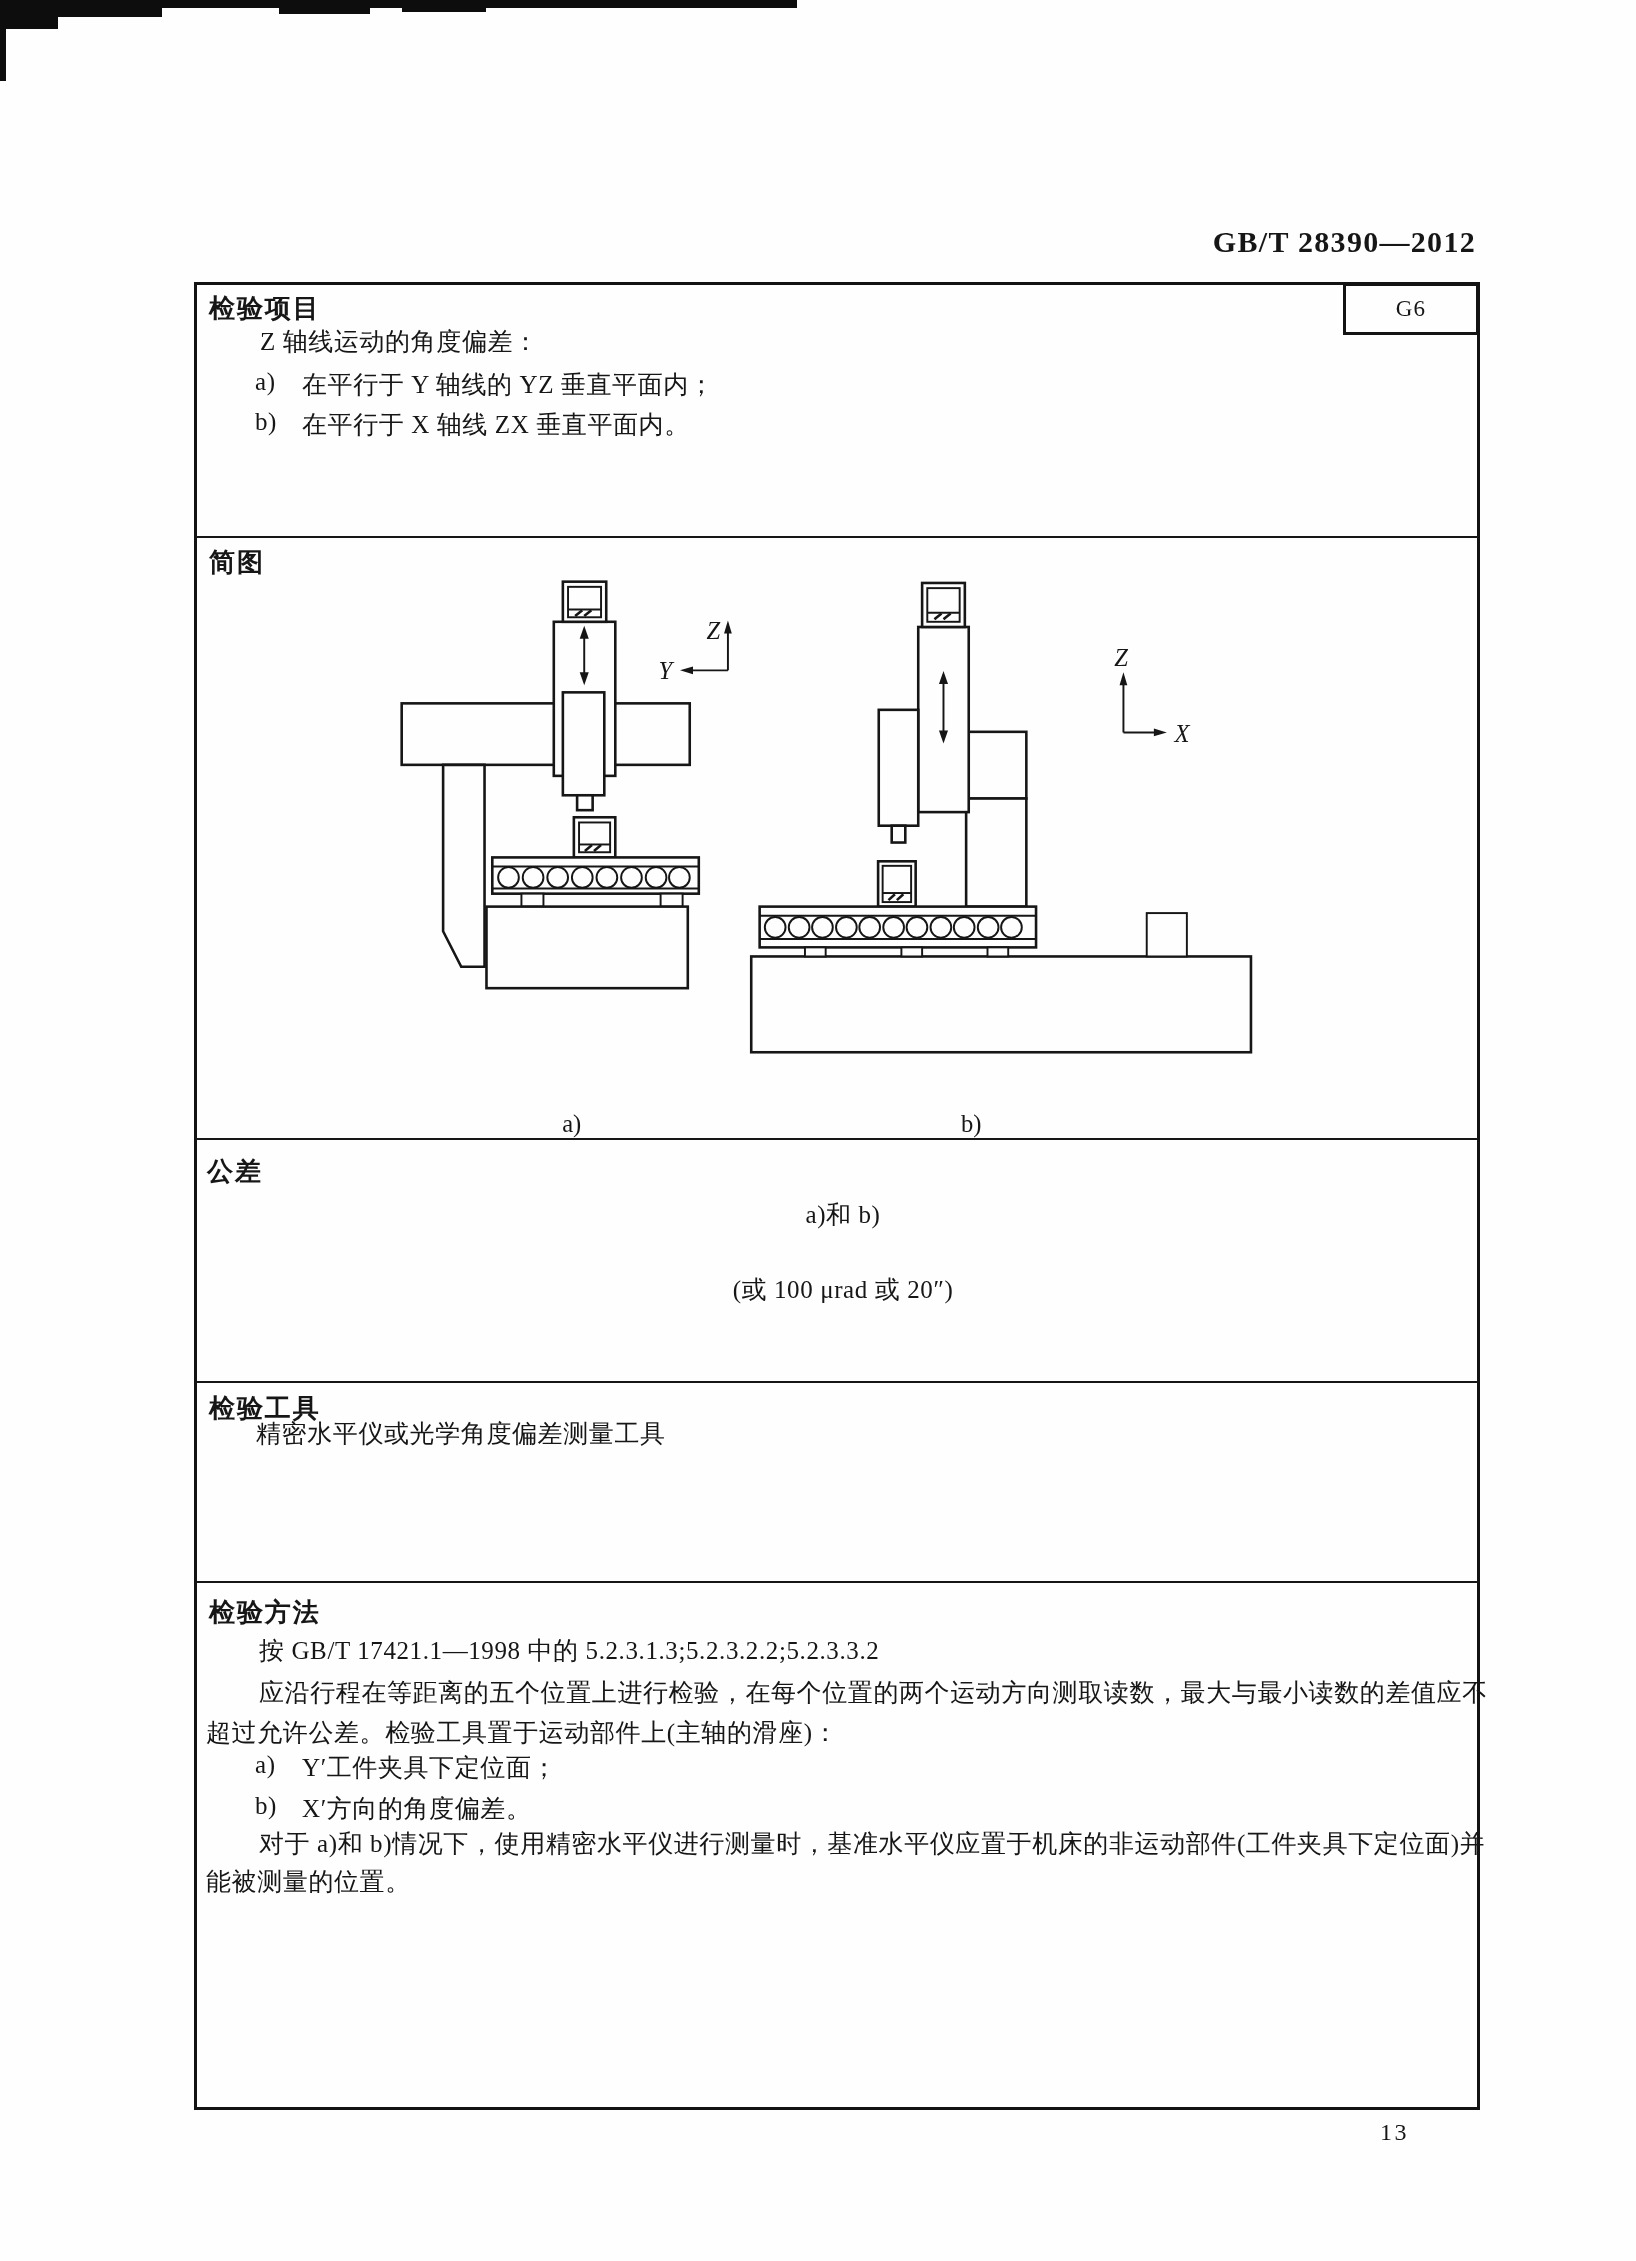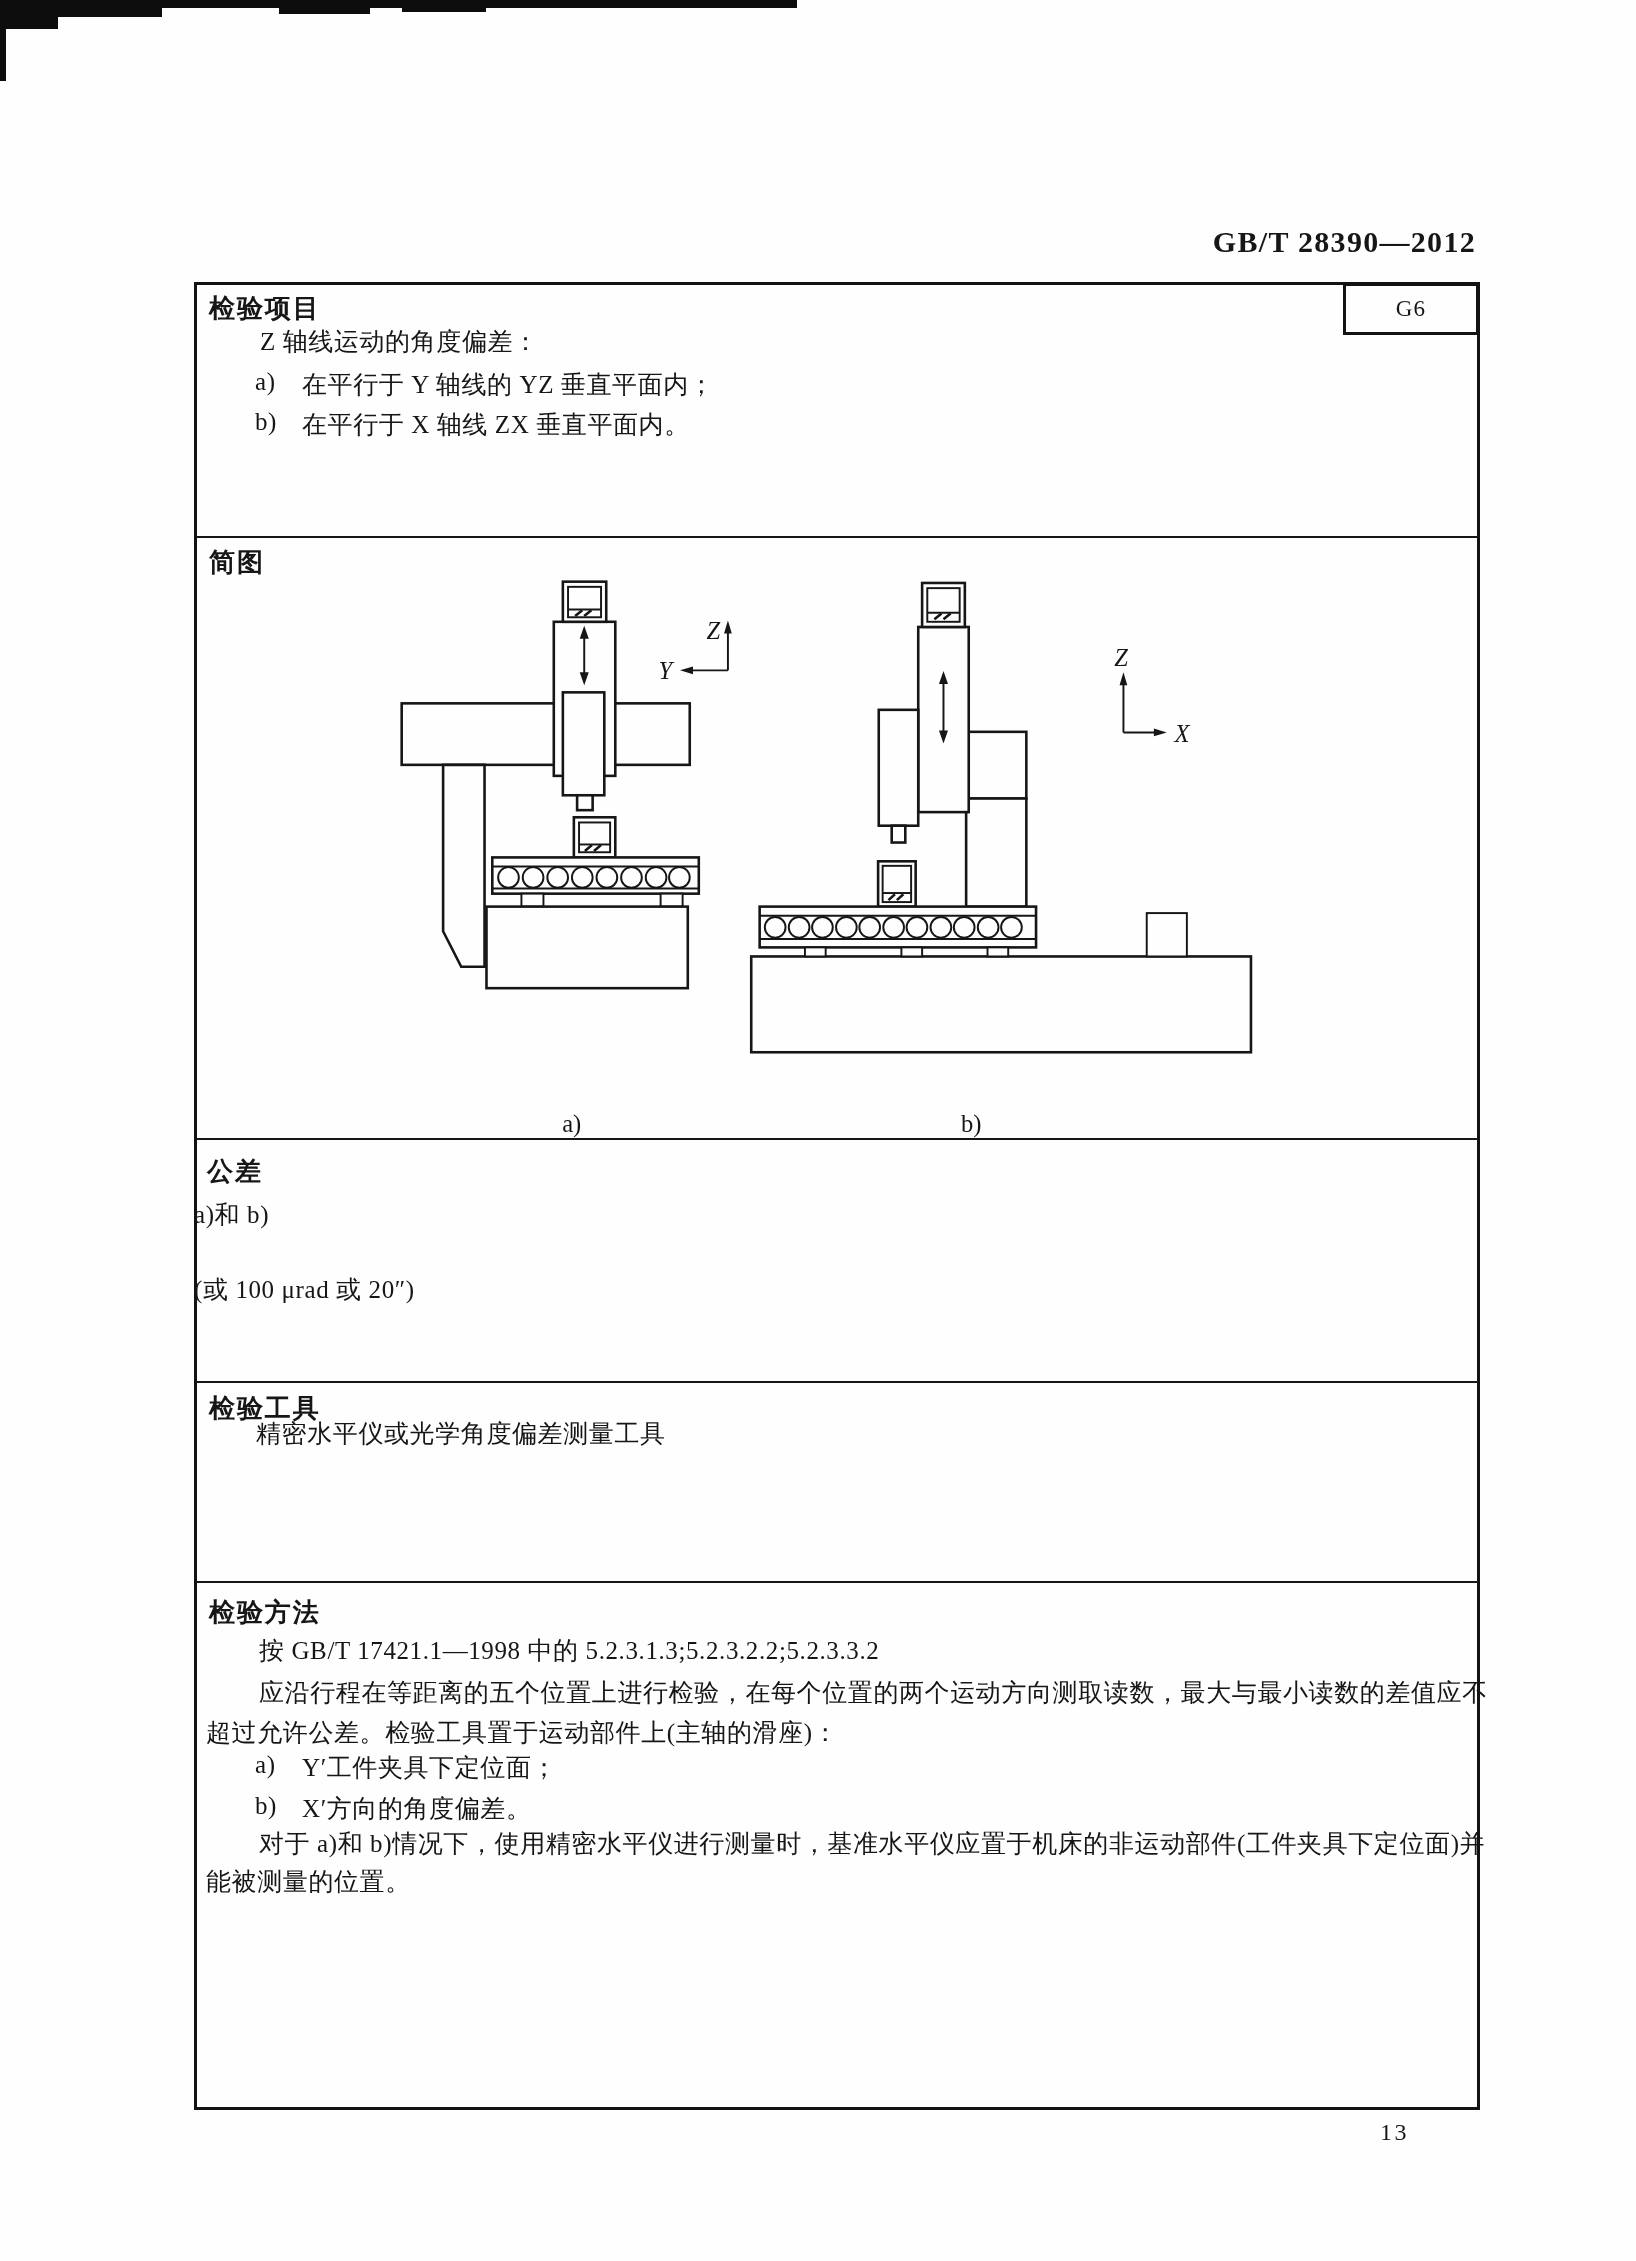--- a/index.html
+++ b/index.html
@@ -31,21 +31,21 @@
     font-size:23px;letter-spacing:1.3px;
   }
   .divider{position:absolute;left:196px;width:1282px;height:1.9px;background:#161616;}
   .sec-label{
     position:absolute;font-family:Liberation Mono, monospace;
     font-weight:bold;font-size:26px;letter-spacing:1.9px;white-space:nowrap;
   }
   .t-line{position:absolute;font-size:25px;line-height:1.12;white-space:nowrap;letter-spacing:0.6px;}
   .t-item{position:absolute;display:flex;font-size:25px;white-space:nowrap;letter-spacing:0.6px;}
   .t-item .marker{width:47px;flex:0 0 auto;}
-  .tol-line{position:absolute;left:194px;width:1286px;
+  .tol-line{position:absolute;left:200px;width:1286px;text-align:center;
     font-size:25px;white-space:nowrap;letter-spacing:0.6px;}
   .page-num{position:absolute;left:1380px;top:2119px;font-size:24px;letter-spacing:2.6px;text-align:right;}
   svg text{font-family:"Liberation Serif","DejaVu Serif",serif;}
   .axis-label{font-style:italic;font-size:38px;}
   .cap-label{font-size:38px;}
 </style>
 </head>
 <body>
 
 <div class="page">

